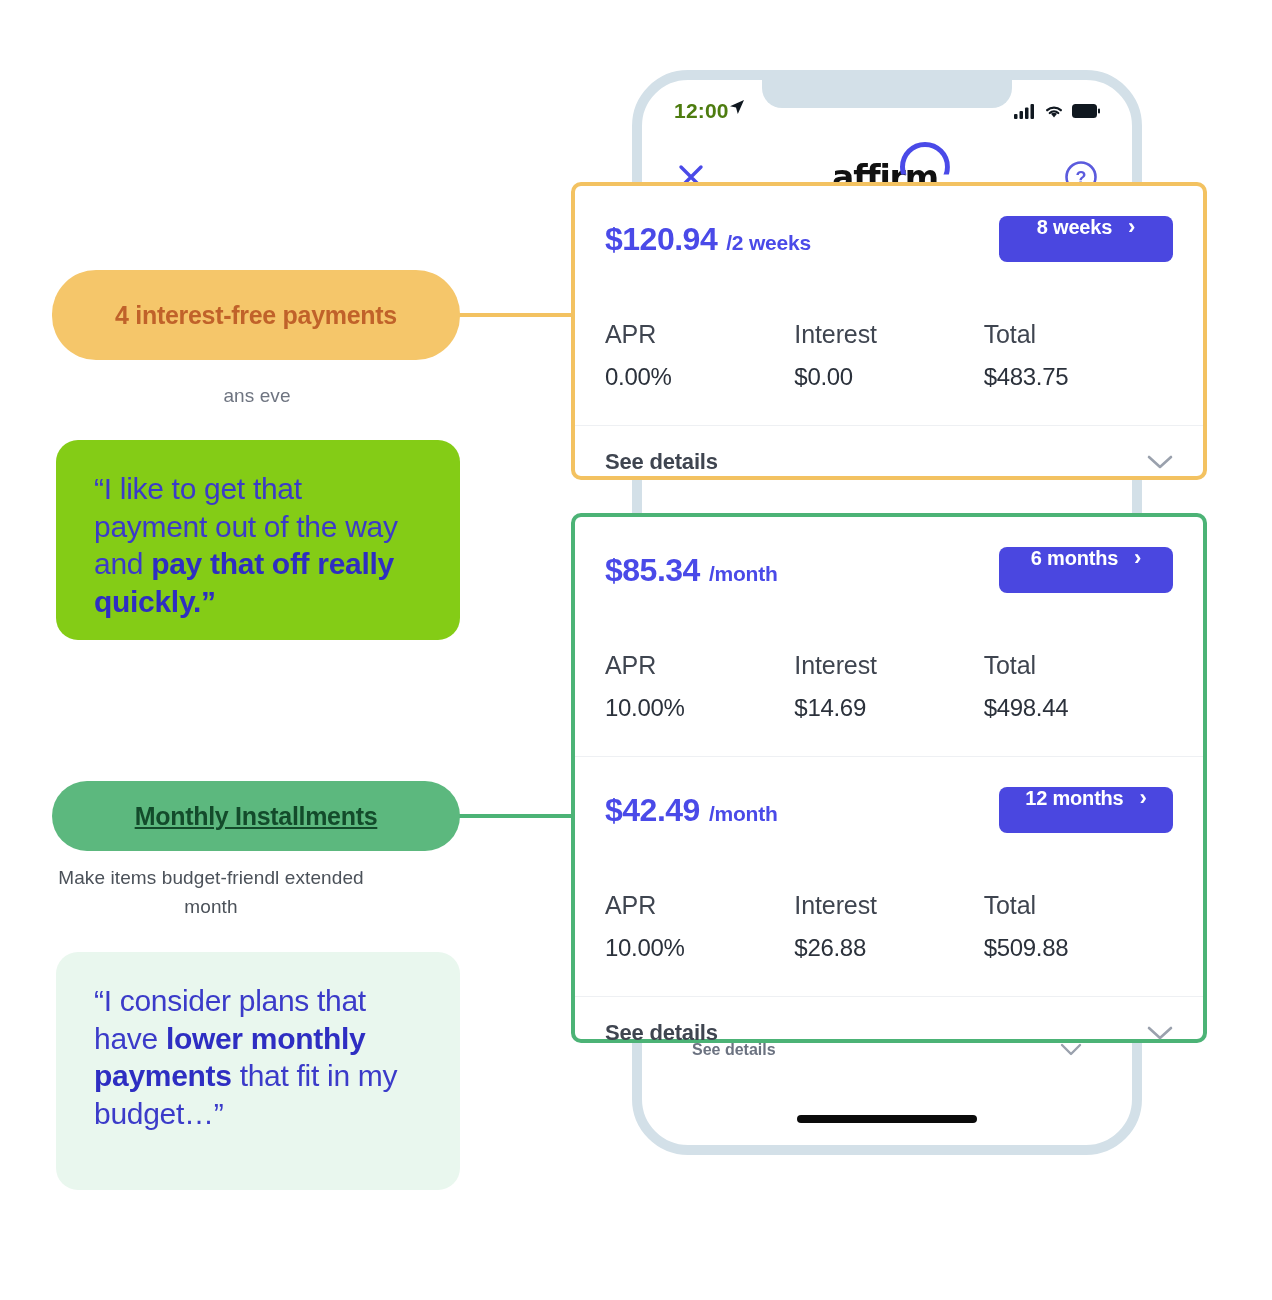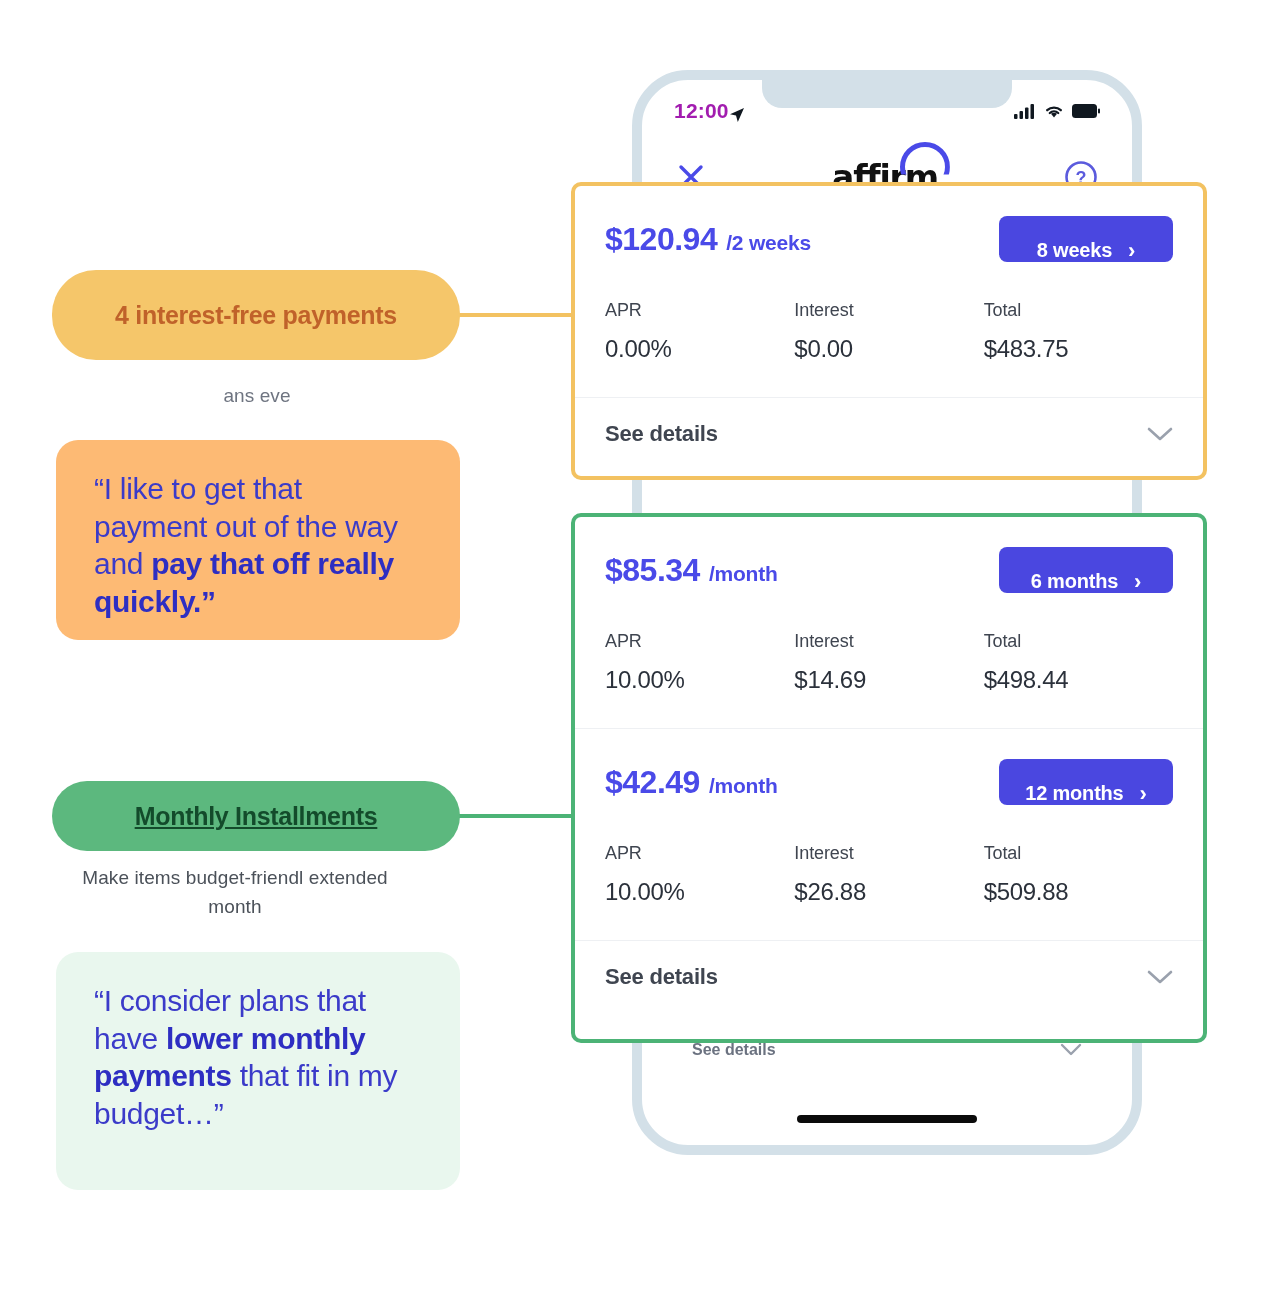--- a/index.html
+++ b/index.html
@@ -42,24 +42,24 @@
     width: 100%;
     height: 34px;
     display: flex;
     align-items: center;
     justify-content: space-between;
     padding: 0 32px;
   }
   .status-time {
     font-size: 21px;
     font-weight: bold;
-    color: #a21caf;
+    color: #4d7c0f;
     letter-spacing: 0.2px;
     display: flex;
-    align-items: flex-end;
+    align-items: flex-start;
   }
   .loc-arrow { display: block; }
   .status-icons { display: flex; align-items: center; gap: 8px; }
 
   .app-header {
     position: absolute;
     left: 0; top: 68px;
     width: 100%;
     height: 58px;
     display: flex;
@@ -162,39 +162,40 @@
     color: #ffffff;
     border: none;
     border-radius: 8px;
     height: 46px;
     min-width: 174px;
     padding: 0 20px;
     font-size: 20px;
     font-weight: bold;
     font-family: "Liberation Sans", sans-serif;
     display: flex;
-    align-items: flex-end;
+    align-items: flex-start;
     justify-content: center;
     gap: 16px;
     cursor: pointer;
     letter-spacing: -0.2px;
   }
   .term-btn .chev { font-size: 22px; font-weight: bold; line-height: 1; }
 
   .plan-meta {
     display: flex;
     margin-top: 34px;
     padding-bottom: 26px;
   }
   .meta-col { width: 200px; }
   .meta-label {
-    font-size: 18px;
+    font-size: 25px;
     color: #3f4550;
     margin-bottom: 14px;
     letter-spacing: -0.1px;
+    margin-top: 20px;
   }
   .meta-value {
     font-size: 24px;
     color: #2b313b;
     letter-spacing: -0.3px;
   }
 
   .card-divider { height: 1px; background: #eef0f3; margin: 0 0px; }
 
   .see-details {
@@ -256,38 +257,38 @@
     line-height: 1.5;
     letter-spacing: 0.1px;
     overflow: hidden;
   }
   .sub-caption-1 {
     left: 60px; top: 382px;
     width: 394px; height: 28px;
     color: #6e7480;
   }
   .sub-caption-2 {
-    left: 68px; top: 864px;
+    left: 44px; top: 864px;
     width: 334px; height: 56px;
   }
 
   .quote-box {
     position: absolute;
     border-radius: 22px;
     padding: 30px 38px;
     font-size: 30px;
     line-height: 1.25;
     letter-spacing: -0.3px;
     color: #3b3bc9;
   }
   .quote-box b { font-weight: bold; color: #2e2ec2; }
   .quote-yellow {
     left: 56px; top: 440px;
     width: 404px; height: 200px;
-    background: #fdba74;
+    background: #84cc16;
   }
   .quote-mint {
     left: 56px; top: 952px;
     width: 404px; height: 238px;
     background: #e9f7ee;
   }
 </style>
 </head>
 <body>
 

